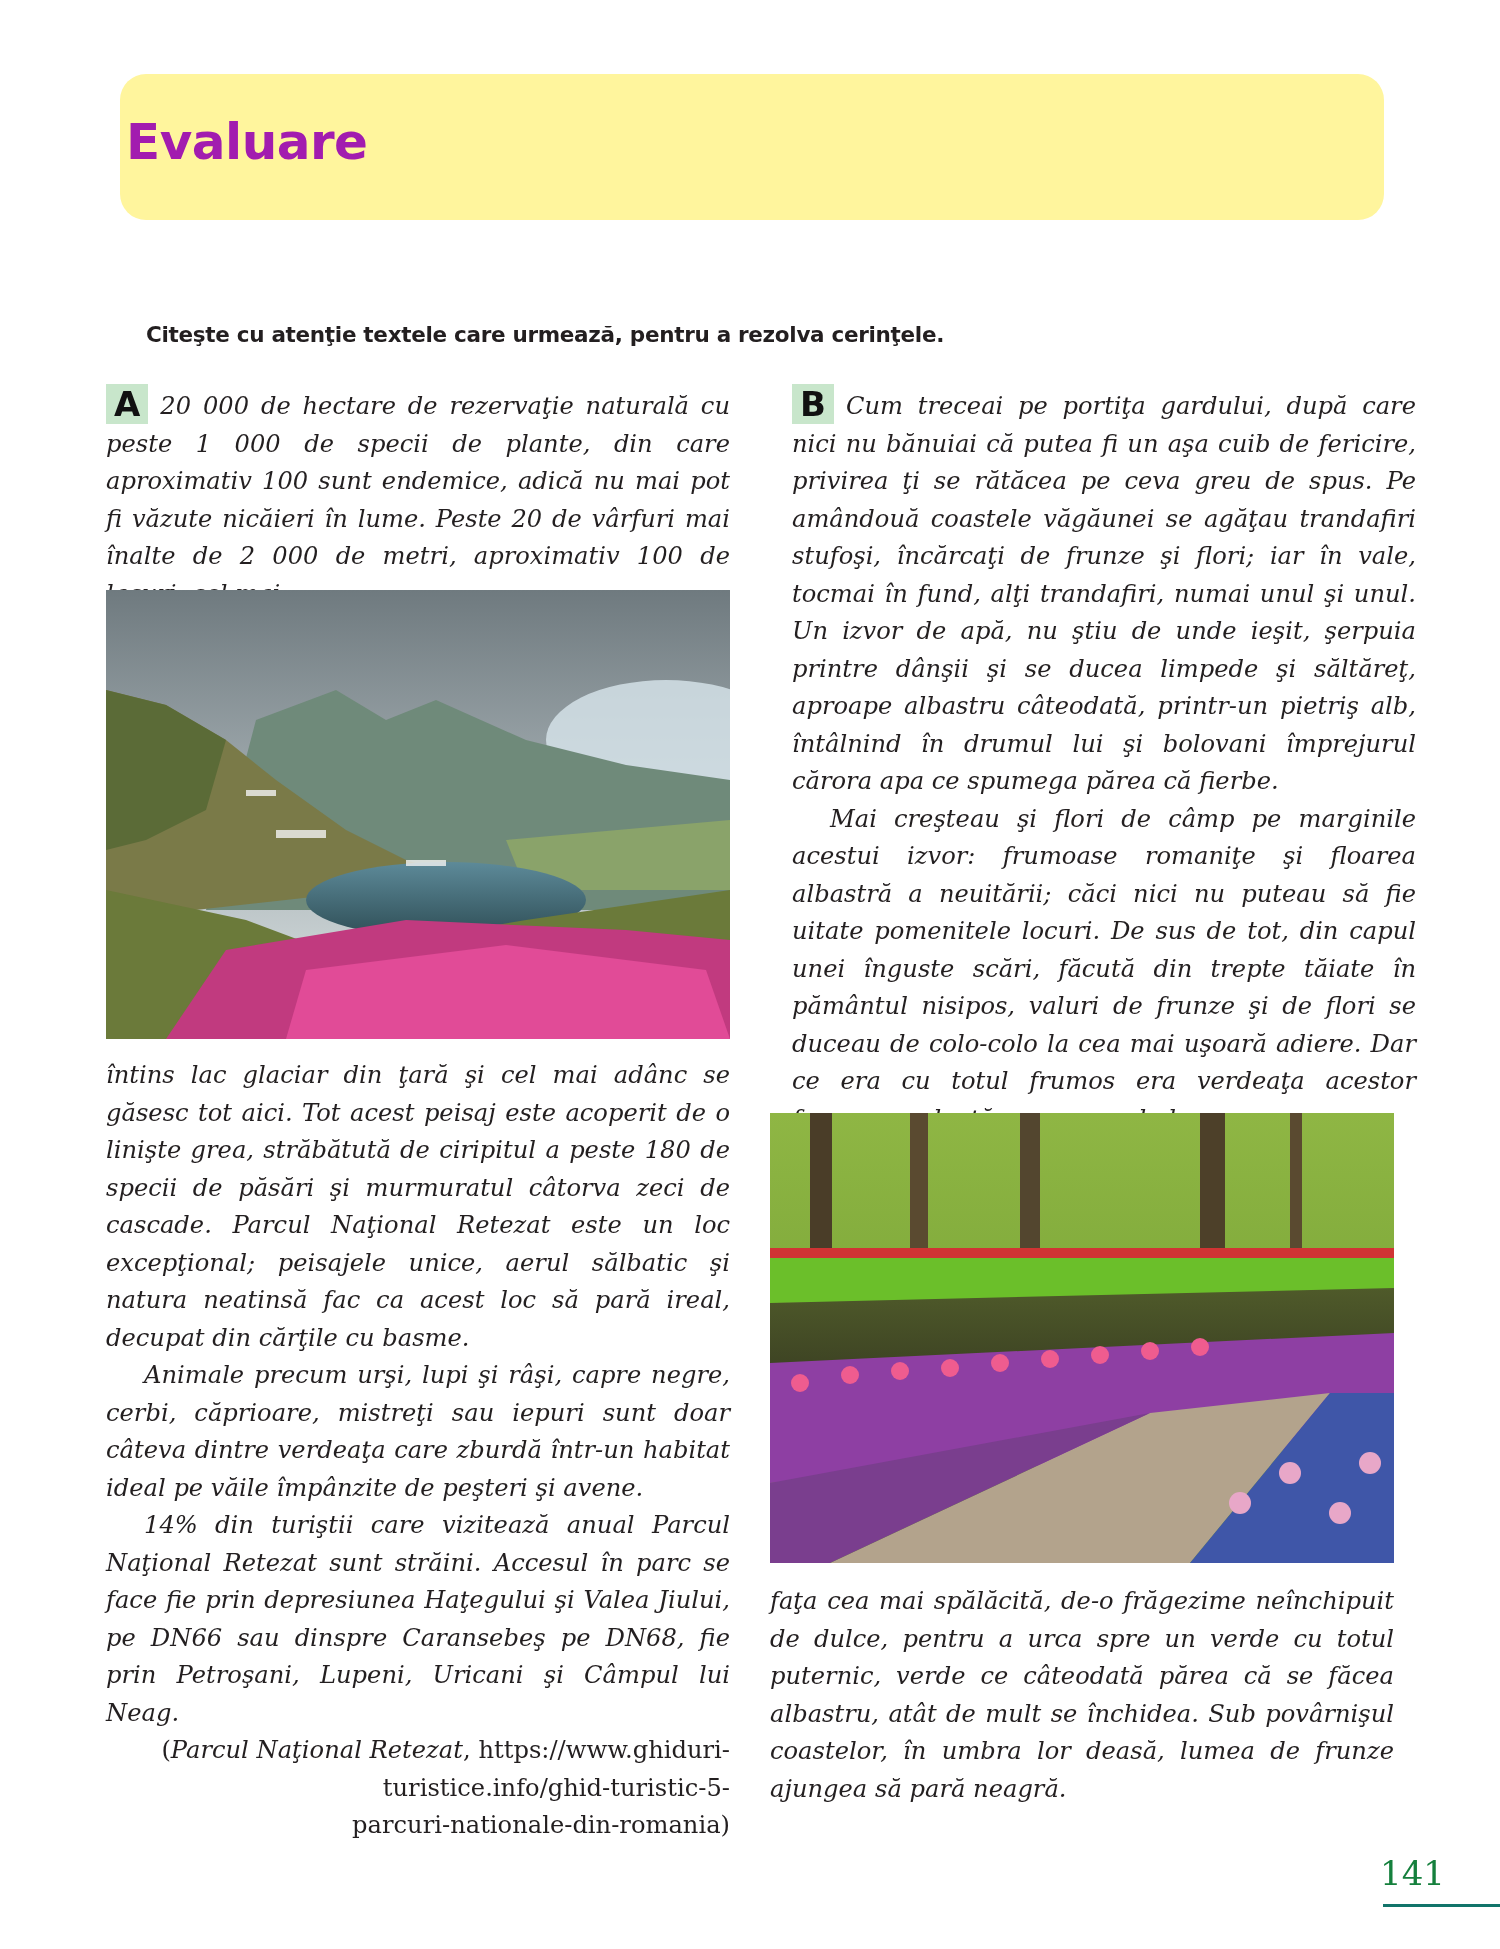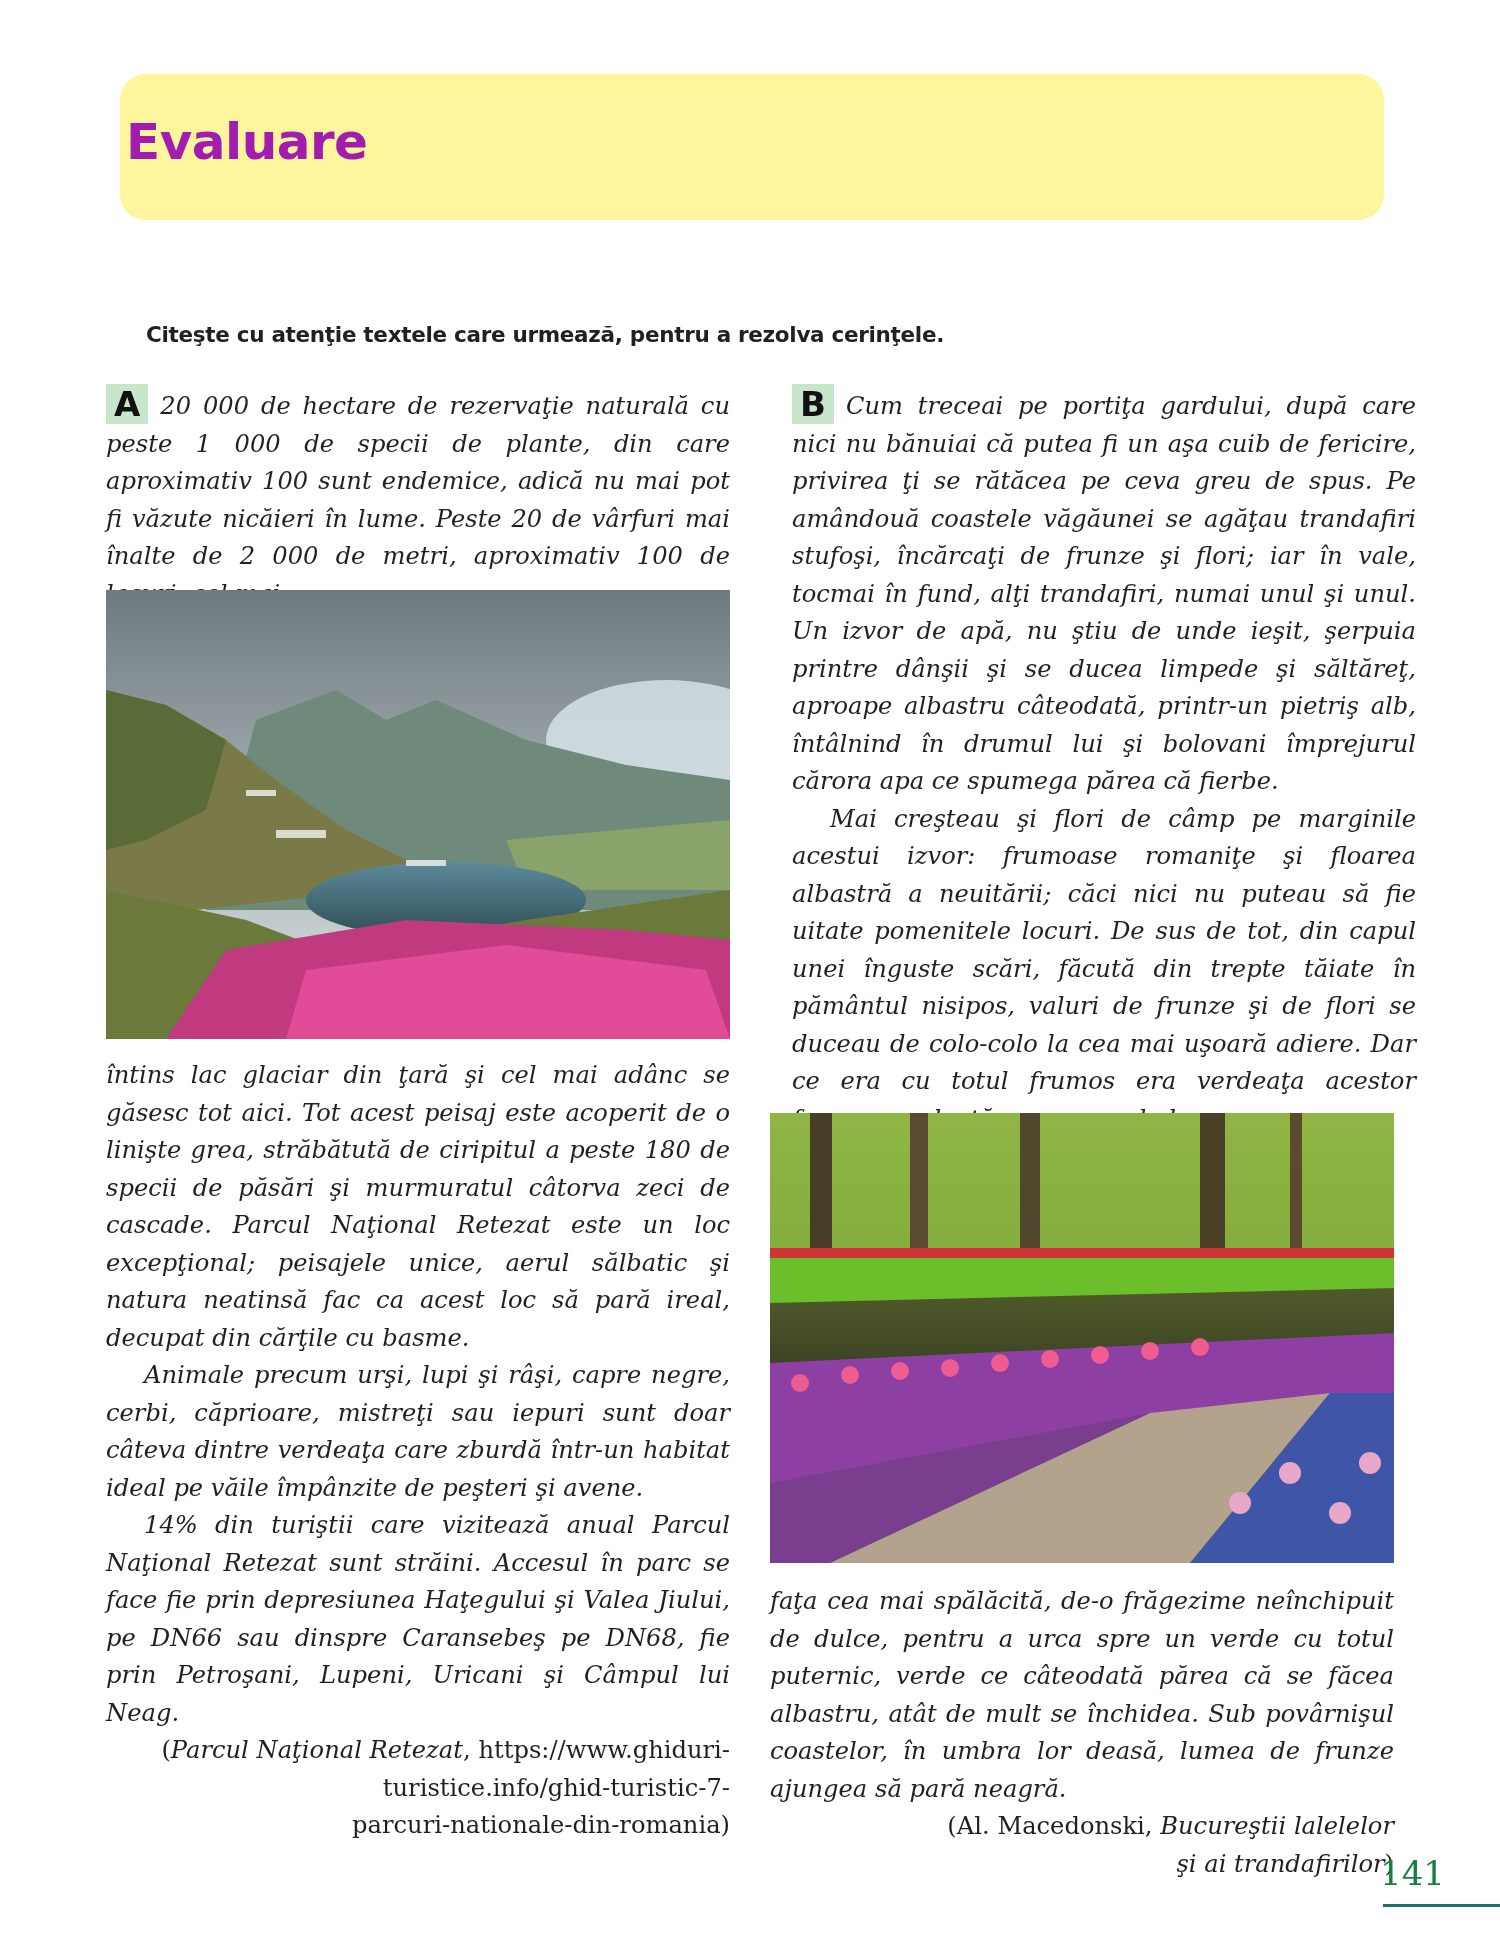--- a/index.html
+++ b/index.html
@@ -80,21 +80,21 @@
     <rect x="300" y="270" width="40" height="6" fill="#f2f2f2" opacity="0.8"></rect>
   </svg>
 </div>
 
 <div class="col" style="left:106px; top:1057px;">
   <p>întins lac glaciar din ţară şi cel mai adânc se găsesc tot aici. Tot acest peisaj este acoperit de o linişte grea, străbătută de ciripitul a peste 180 de specii de păsări şi murmuratul câtorva zeci de cascade. Parcul Naţional Retezat este un loc excepţional; peisajele unice, aerul sălbatic şi natura neatinsă fac ca acest loc să pară ireal, decupat din cărţile cu basme.</p>
   <p class="indent">Animale precum urşi, lupi şi râşi, capre negre, cerbi, căprioare, mistreţi sau iepuri sunt doar câteva dintre verdeaţa care zburdă într-un habitat ideal pe văile împânzite de peşteri şi avene.</p>
   <p class="indent">14% din turiştii care vizitează anual Parcul Naţional Retezat sunt străini. Accesul în parc se face fie prin depresiunea Haţegului şi Valea Jiului, pe DN66 sau dinspre Caransebeş pe DN68, fie prin Petroşani, Lupeni, Uricani şi Câmpul lui Neag.</p>
   <p class="source">
     <span>(</span><i>Parcul Naţional Retezat</i><span>, https://www.ghiduri-</span><br>
-    <span>turistice.info/ghid-turistic-7-</span><br>
+    <span>turistice.info/ghid-turistic-5-</span><br>
     <span>parcuri-nationale-din-romania)</span>
   </p>
 </div>
 
 <div class="col" style="left:770px; top:384px;margin-left:22px;">
   <p><span class="letter">B</span><span>Cum treceai pe portiţa gardului, după care nici nu bănuiai că putea fi un aşa cuib de fericire, privirea ţi se rătăcea pe ceva greu de spus. Pe amândouă coastele văgăunei se agăţau trandafiri stufoşi, încărcaţi de frunze şi flori; iar în vale, tocmai în fund, alţi trandafiri, numai unul şi unul. Un izvor de apă, nu ştiu de unde ieşit, şerpuia printre dânşii şi se ducea limpede şi săltăreţ, aproape albastru câteodată, printr-un pietriş alb, întâlnind în drumul lui şi bolovani împrejurul cărora apa ce spumega părea că fierbe.</span></p>
   <p class="indent">Mai creşteau şi flori de câmp pe marginile acestui izvor: frumoase romaniţe şi floarea albastră a neuitării; căci nici nu puteau să fie uitate pomenitele locuri. De sus de tot, din capul unei înguste scări, făcută din trepte tăiate în pământul nisipos, valuri de frunze şi de flori se duceau de colo-colo la cea mai uşoară adiere. Dar ce era cu totul frumos era verdeaţa acestor frunze, verdeaţă ce pornea de la</p>
 </div>
 
 <div class="photo" style="left:770px; top:1113px; width:624px; height:450px;">
@@ -137,20 +137,16 @@
         <circle cx="470" cy="390" r="11"></circle>
         <circle cx="520" cy="360" r="11"></circle>
         <circle cx="570" cy="400" r="11"></circle>
         <circle cx="600" cy="350" r="11"></circle>
       </g>
   </svg>
 </div>
 
 <div class="col" style="left:770px; top:1583px;">
   <p>faţa cea mai spălăcită, de-o frăgezime neînchipuit de dulce, pentru a urca spre un verde cu totul puternic, verde ce câteodată părea că se făcea albastru, atât de mult se închidea. Sub povârnişul coastelor, în umbra lor deasă, lumea de frunze ajungea să pară neagră.</p>
-  <p class="source">
-    <span>(Al. Macedonski, </span><i>Bucureştii lalelelor</i><br>
-    <i>şi ai trandafirilor</i><span>)</span>
-  </p>
 </div>
 
 <div class="page-num">141</div>
 <div class="page-rule"></div>
 
 </body></html>

